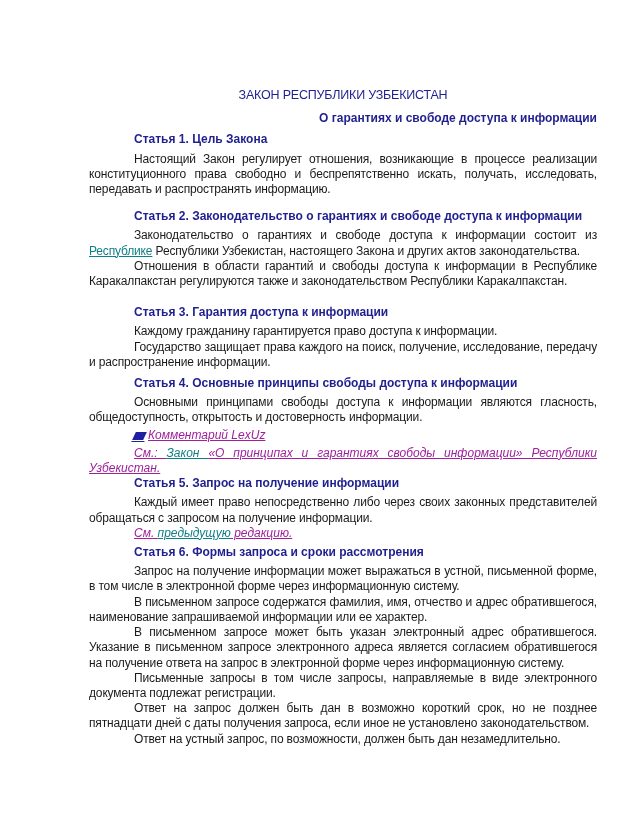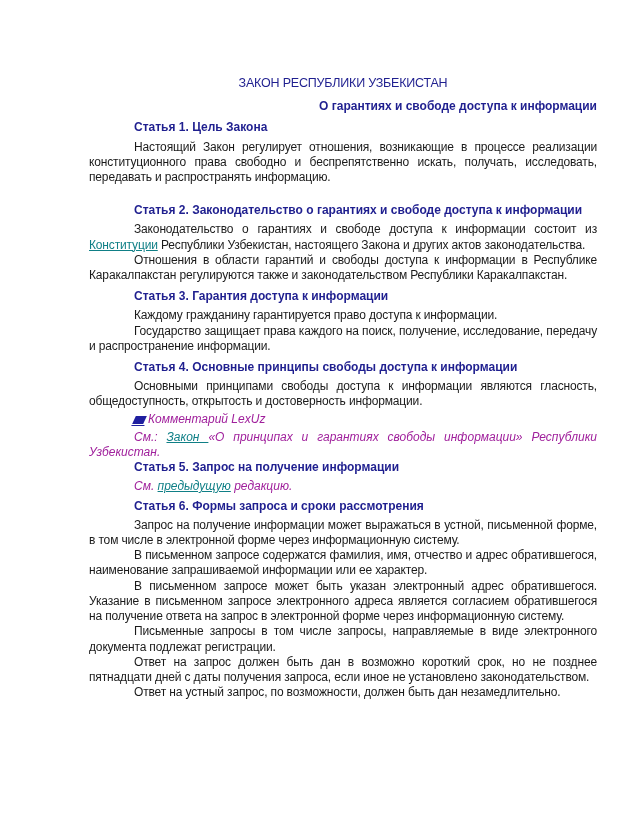--- a/index.html
+++ b/index.html
@@ -9,21 +9,21 @@
     }
     body {
       width: 640px;
       height: 828px;
       overflow: hidden;
       position: relative;
     }
     .page {
       position: absolute;
       left: 89px;
-      top: 76px;
+      top: 88px;
       width: 508px;
       font-family: "Liberation Sans", sans-serif;
       font-size: 12px;
       line-height: 15.2px;
       color: #1a1a1a;
     }
     .doc-title {
       text-align: center;
       color: #1f1f8f;
       font-size: 12.5px;
@@ -58,20 +58,21 @@
       color: #0f7f86;
       text-decoration: underline;
       cursor: pointer;
     }
     .note {
       color: #a0209c;
       font-style: italic;
       text-indent: 45px;
       text-align: justify;
       margin: 0;
+      text-decoration: underline;
     }
     .note.comment {
       margin: 2px 0 3px 0;
     }
     .note-icon {
       display: inline-block;
       width: 11px;
       height: 8px;
       background: #1f1f9f;
       transform: skewX(-25deg);
@@ -96,40 +97,41 @@
 
   <div class="doc-title">ЗАКОН РЕСПУБЛИКИ УЗБЕКИСТАН</div>
   <div class="doc-subtitle">О гарантиях и свободе доступа к информации</div>
 
   <div>
     <div class="article-heading">Статья 1. Цель Закона</div>
     <p class="para">Настоящий Закон регулирует отношения, возникающие в процессе реализации конституционного права свободно и беспрепятственно искать, получать, исследовать, передавать и распространять информацию.</p>
   </div>
 
   <div>
-    <div class="article-heading spaced" style="margin-top:18px;">Статья 2. Законодательство о гарантиях и свободе доступа к информации</div>
-    <p class="para"><span>Законодательство о гарантиях и свободе доступа к информации состоит из </span><span class="link">Конституции</span><span> Республики Узбекистан, настоящего Закона и других актов законодательства.</span></p>
+    <div class="article-heading spaced" style="margin-top:12px;">Статья 2. Законодательство о гарантиях и свободе доступа к информации</div>
+    <p class="para"><span>Законодательство о гарантиях и свободе доступа к информации состоит из </span><span class="link">Республике</span><span> Республики Узбекистан, настоящего Закона и других актов законодательства.</span></p>
     <p class="para">Отношения в области гарантий и свободы доступа к информации в Республике Каракалпакстан регулируются также и законодательством Республики Каракалпакстан.</p>
   </div>
 
   <div>
-    <div class="article-heading" style="margin-top:6px;">Статья 3. Гарантия доступа к информации</div>
+    <div class="article-heading" style="margin-top:16px;">Статья 3. Гарантия доступа к информации</div>
     <p class="para">Каждому гражданину гарантируется право доступа к информации.</p>
     <p class="para">Государство защищает права каждого на поиск, получение, исследование, передачу и распространение информации.</p>
   </div>
 
   <div>
     <div class="article-heading" style="margin-top:6px;">Статья 4. Основные принципы свободы доступа к информации</div>
     <p class="para">Основными принципами свободы доступа к информации являются гласность, общедоступность, открытость и достоверность информации.</p>
     <p class="note comment"><span class="note-icon"></span><span>Комментарий LexUz</span></p>
     <p class="note"><span>См.: </span><span class="link">Закон </span><span>«О принципах и гарантиях свободы информации» Республики Узбекистан.</span></p>
   </div>
 
   <div>
     <div class="article-heading" style="">Статья 5. Запрос на получение информации</div>
+    <p class="para">Каждый имеет право непосредственно либо через своих законных представителей обращаться с запросом на получение информации.</p>
     <p class="note"><span>См. </span><span class="link">предыдущую</span><span> редакцию.</span></p>
   </div>
 
   <div>
     <div class="article-heading" style="margin-top:4px;">Статья 6. Формы запроса и сроки рассмотрения</div>
     <p class="para">Запрос на получение информации может выражаться в устной, письменной форме, в том числе в электронной форме через информационную систему.</p>
     <p class="para">В письменном запросе содержатся фамилия, имя, отчество и адрес обратившегося, наименование запрашиваемой информации или ее характер.</p>
     <p class="para">В письменном запросе может быть указан электронный адрес обратившегося. Указание в письменном запросе электронного адреса является согласием обратившегося на получение ответа на запрос в электронной форме через информационную систему.</p>
     <p class="para">Письменные запросы в том числе запросы, направляемые в виде электронного документа подлежат регистрации.</p>
     <p class="para">Ответ на запрос должен быть дан в возможно короткий срок, но не позднее пятнадцати дней с даты получения запроса, если иное не установлено законодательством.</p>

